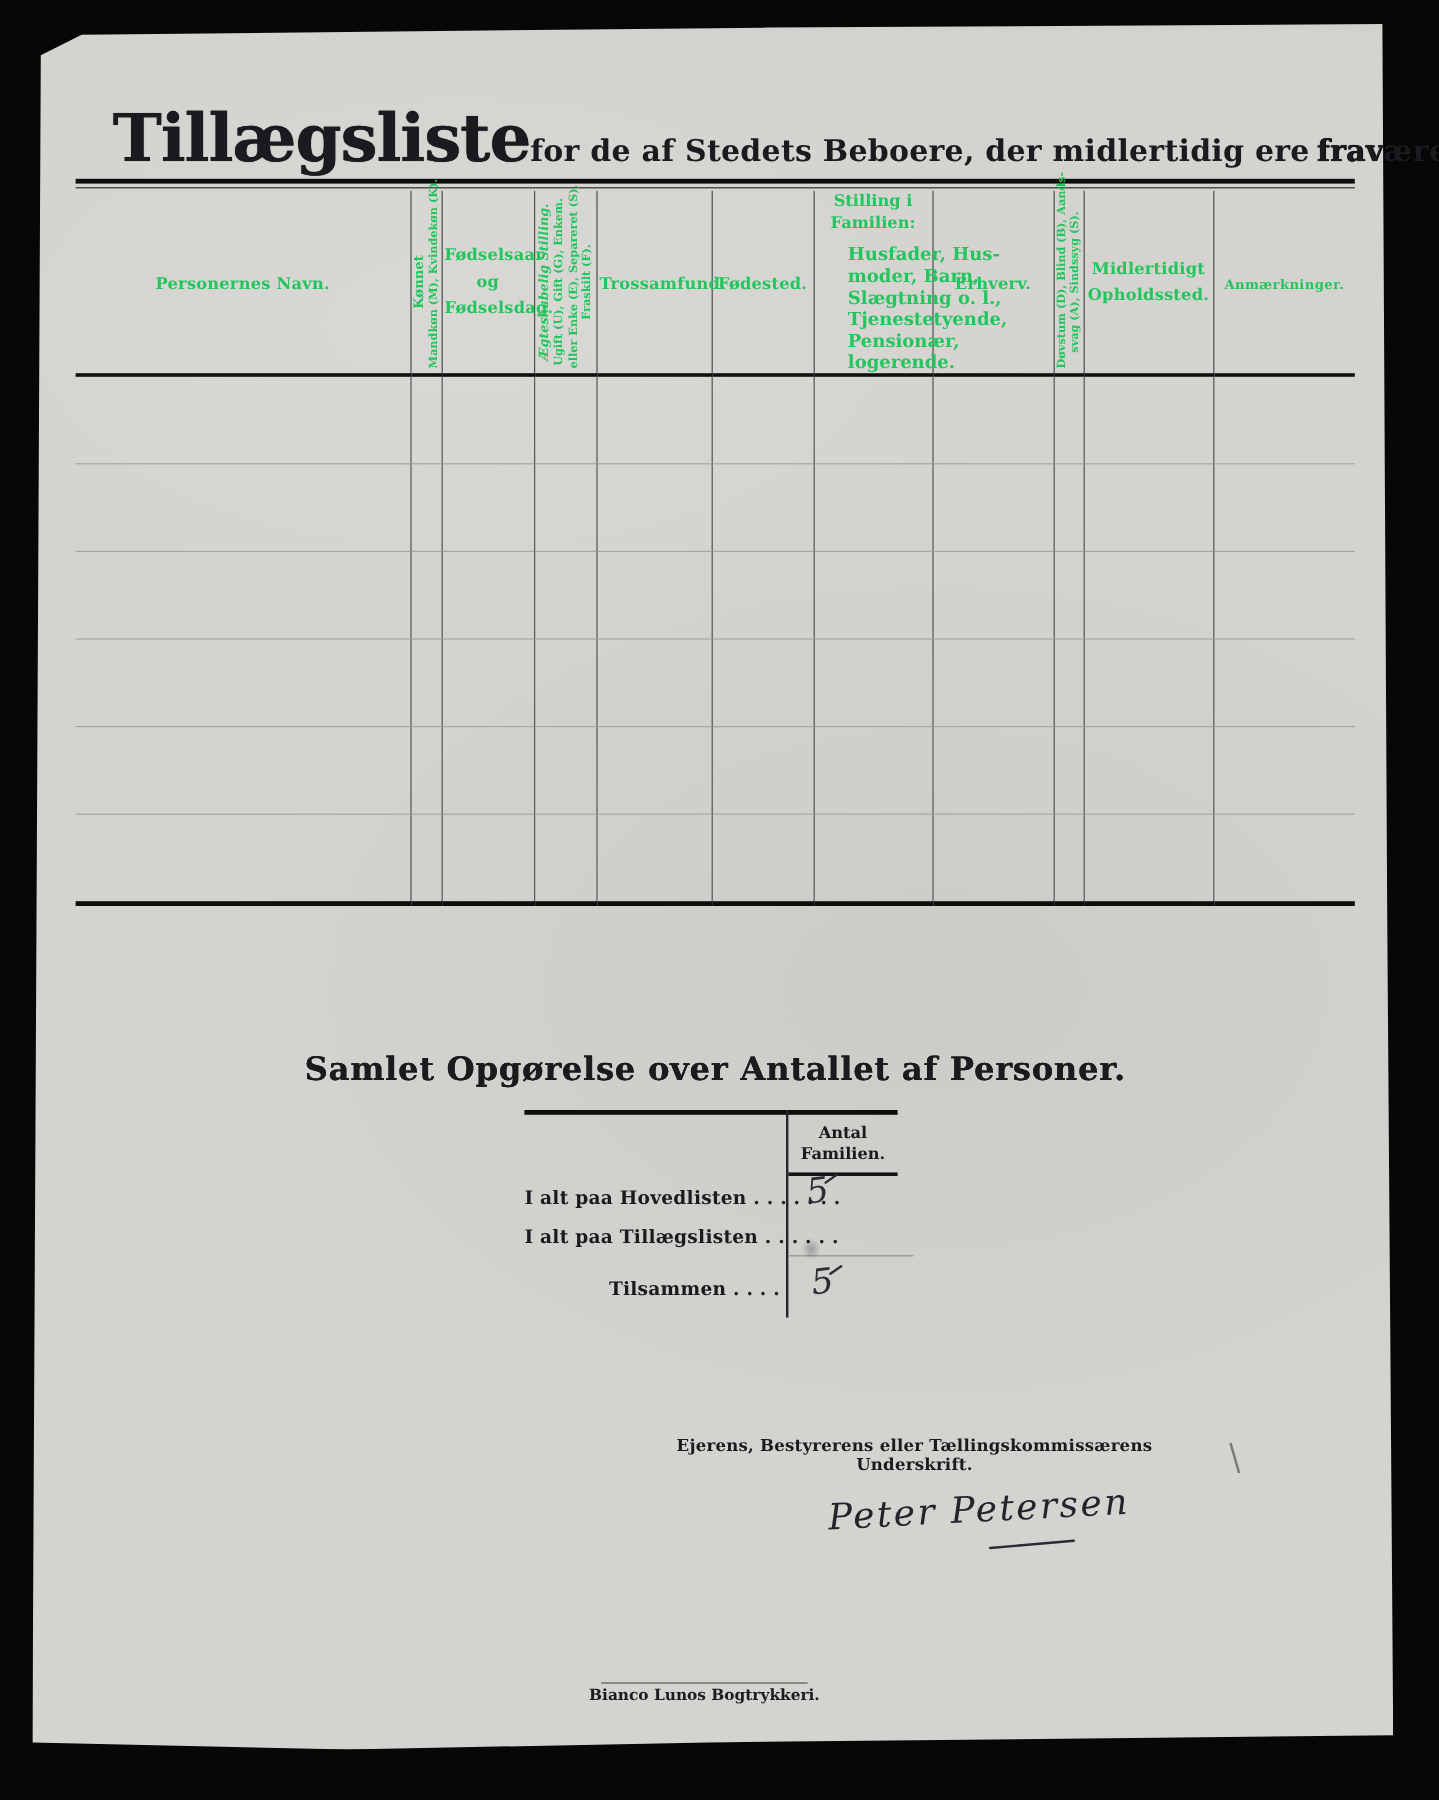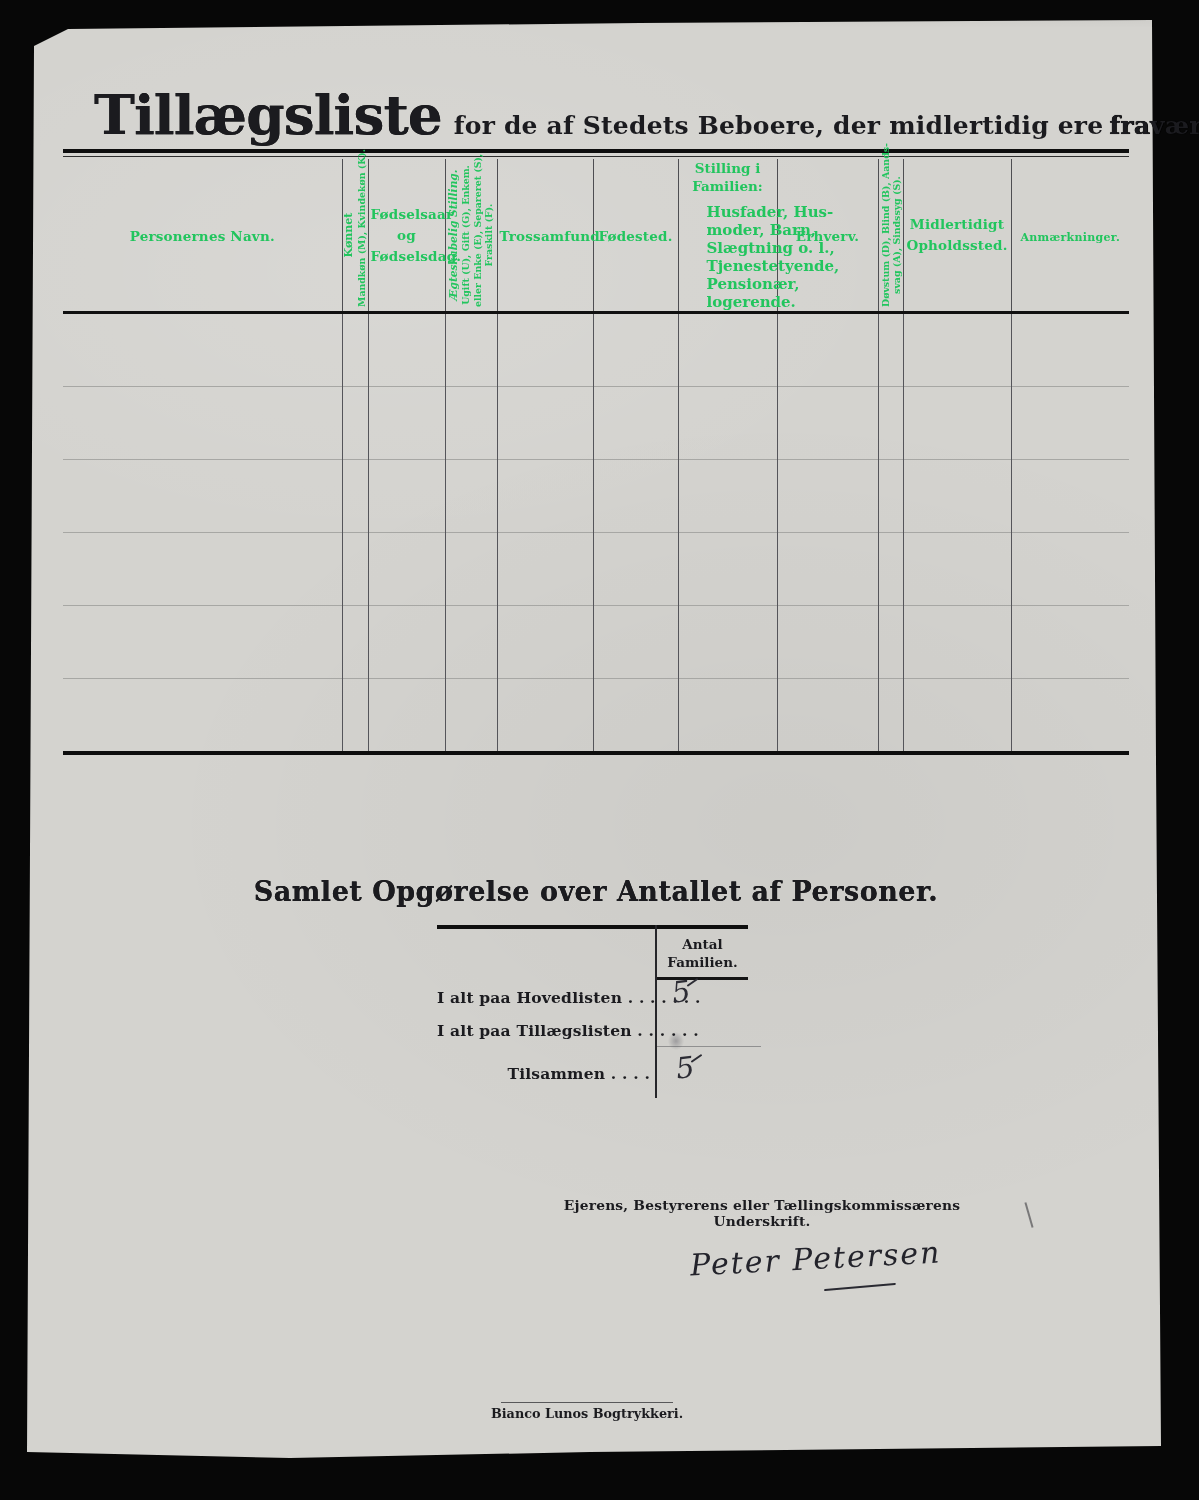--- a/index.html
+++ b/index.html
@@ -11,21 +11,21 @@
     background-image:
       radial-gradient(820px 430px at 32% 18%, rgba(255,255,255,.10), rgba(255,255,255,0) 65%),
       radial-gradient(900px 600px at 65% 55%, rgba(0,0,0,.035), rgba(0,0,0,0) 70%),
       linear-gradient(180deg, rgba(0,0,0,.09) 0px, rgba(0,0,0,0) 28px),
       linear-gradient(0deg, rgba(0,0,0,.32) 0px, rgba(0,0,0,.10) 16px, rgba(0,0,0,0) 46px),
       linear-gradient(90deg, rgba(0,0,0,.10) 0px, rgba(0,0,0,0) 30px),
       linear-gradient(270deg, rgba(0,0,0,.13) 0px, rgba(0,0,0,0) 28px);}
   
   .title-line{position:absolute;left:94px;top:82px;white-space:nowrap;}
   .t-main{font-size:55px;font-weight:bold;letter-spacing:-1px;text-shadow:0 0 .6px #111;text-align:right;}
-  .t-sub{font-size:25px;font-weight:bold;margin-left:12px;letter-spacing:.2px;}
+  .t-sub{font-size:25px;font-weight:bold;letter-spacing:.2px;}
   .t-strong{margin-left:6px;text-shadow:0 0 .7px #000, .5px 0 0 #000;}
   .rule{position:absolute;background:#0e0e0e;}
   .rule-top-a{left:63px;top:149px;width:1066px;height:3.5px;}
   .rule-top-b{left:63px;top:156px;width:1066px;height:1.2px;background:#2e2e2e;}
   
   .census{position:absolute;left:63px;top:159px;width:1066px;border-collapse:collapse;table-layout:fixed;}
   .census th{border-left:1.2px solid #4e4e52;border-bottom:3.5px solid #101010;vertical-align:middle;
              padding:0 2px;font-weight:bold;text-align:center;color:#22c55e;height:146px;}
   .census th:first-child{border-left:none;}
   .census td{height:72px;border-left:1px solid #55555a;border-top:1px solid #a7a7a4;padding:0;}

